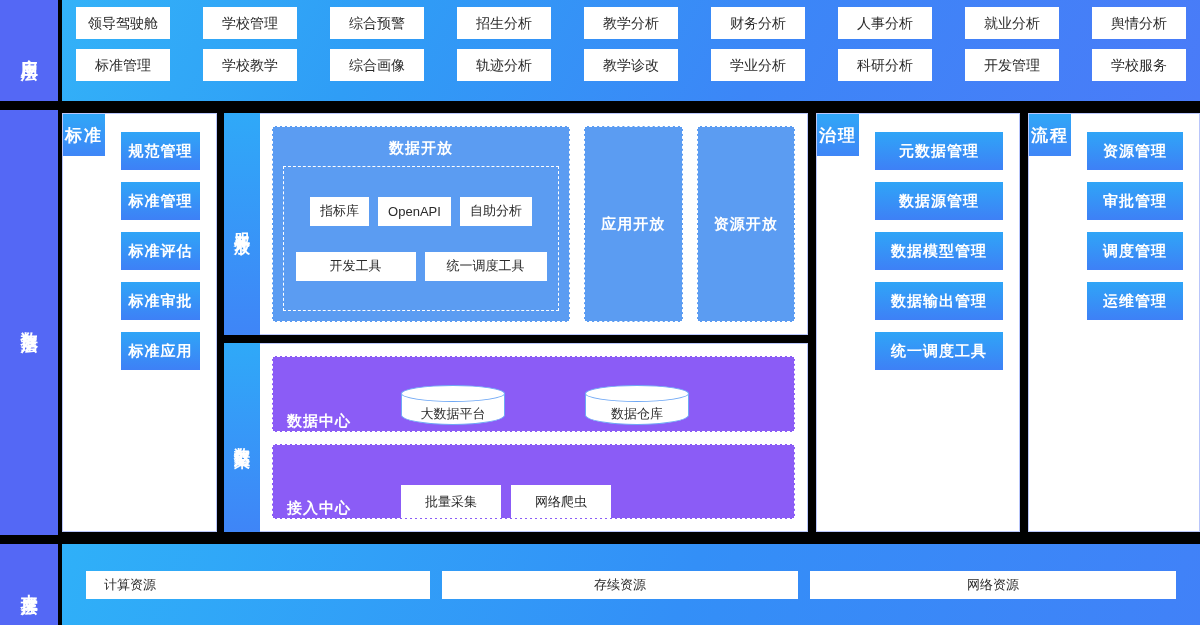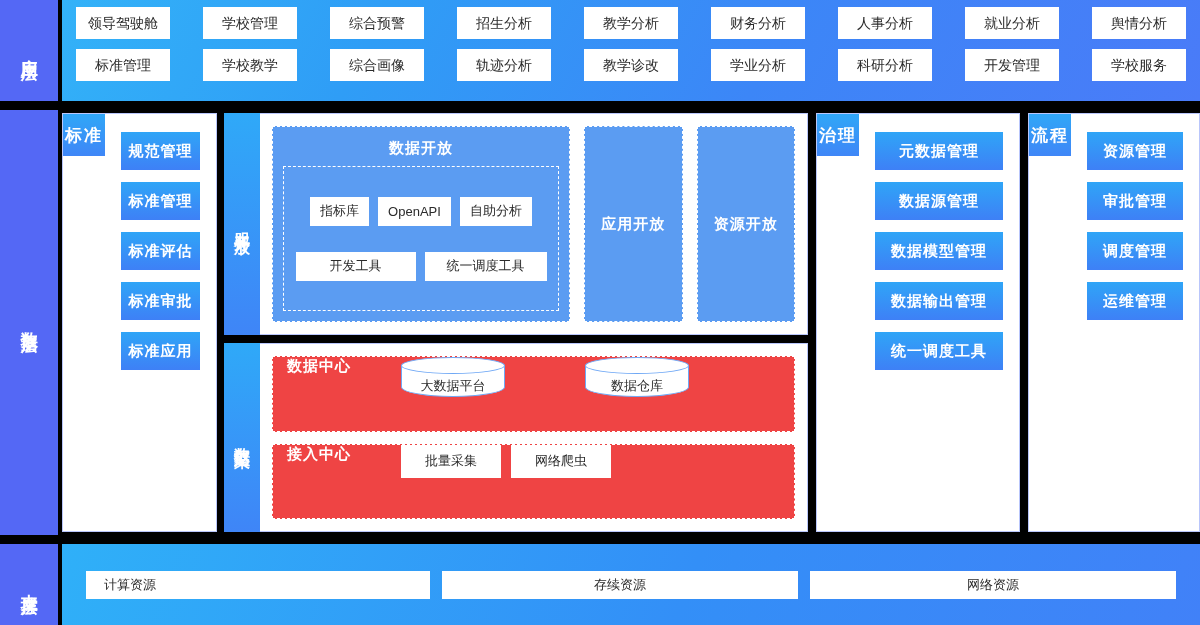--- a/index.html
+++ b/index.html
@@ -120,22 +120,22 @@
   .svc-block{
     flex:1;background:#5b9cf2;border:1px dashed #ffffff;
     color:#fff;font-size:15px;font-weight:700;letter-spacing:1px;
     display:flex;align-items:center;justify-content:center;
     box-sizing:border-box;
   }
 
   
   .agg-wrap{display:flex;flex-direction:column;height:100%;gap:12px;}
   .agg-band{
-    flex:1;background:#ef4444;border:1px dashed #ffffff;
-    box-sizing:border-box;display:flex;align-items:flex-start;
+    flex:1;background:#8b5cf6;border:1px dashed #ffffff;
+    box-sizing:border-box;display:flex;align-items:flex-end;
     padding:0 14px;gap:18px;
   }
   .agg-label{
     color:#fff;font-size:15px;font-weight:700;letter-spacing:1px;
     flex:0 0 78px;
   }
   .agg-items{flex:1;display:flex;align-items:center;gap:22px;padding-left:18px;}
 
   .cyl{position:relative;width:104px;height:46px;}
   .cyl-body{

